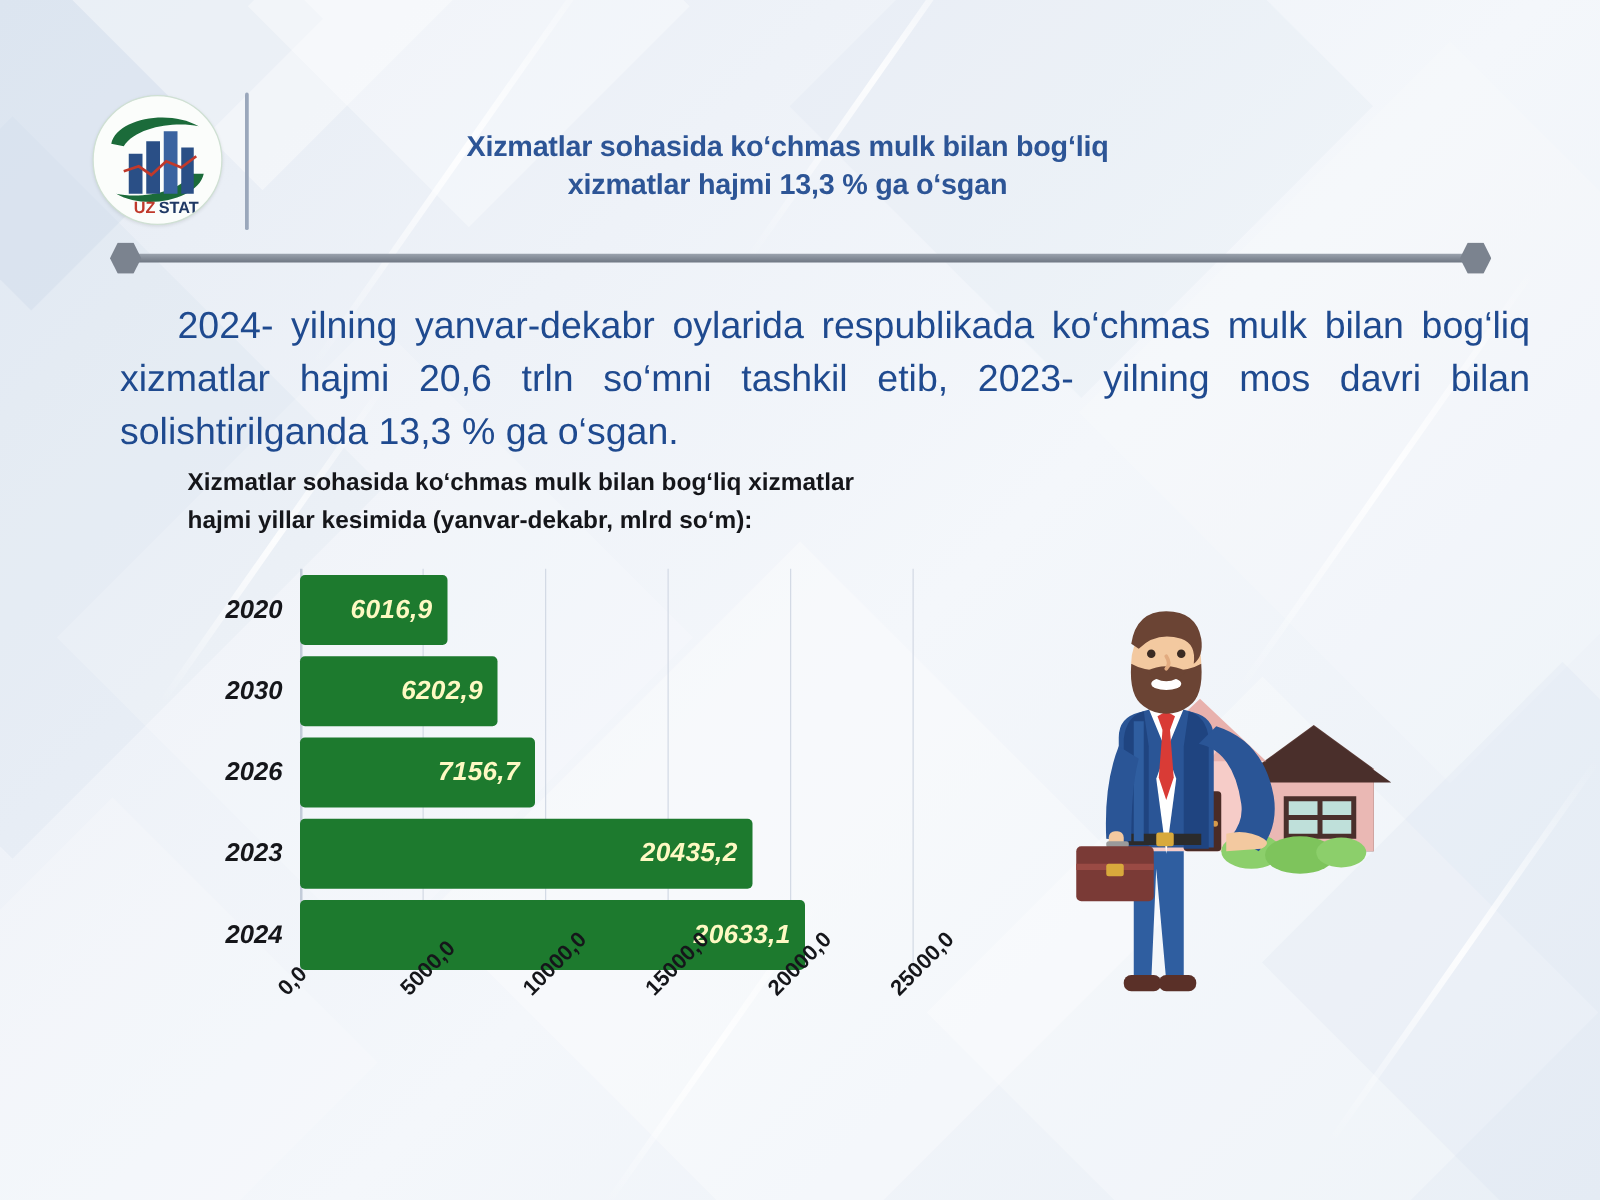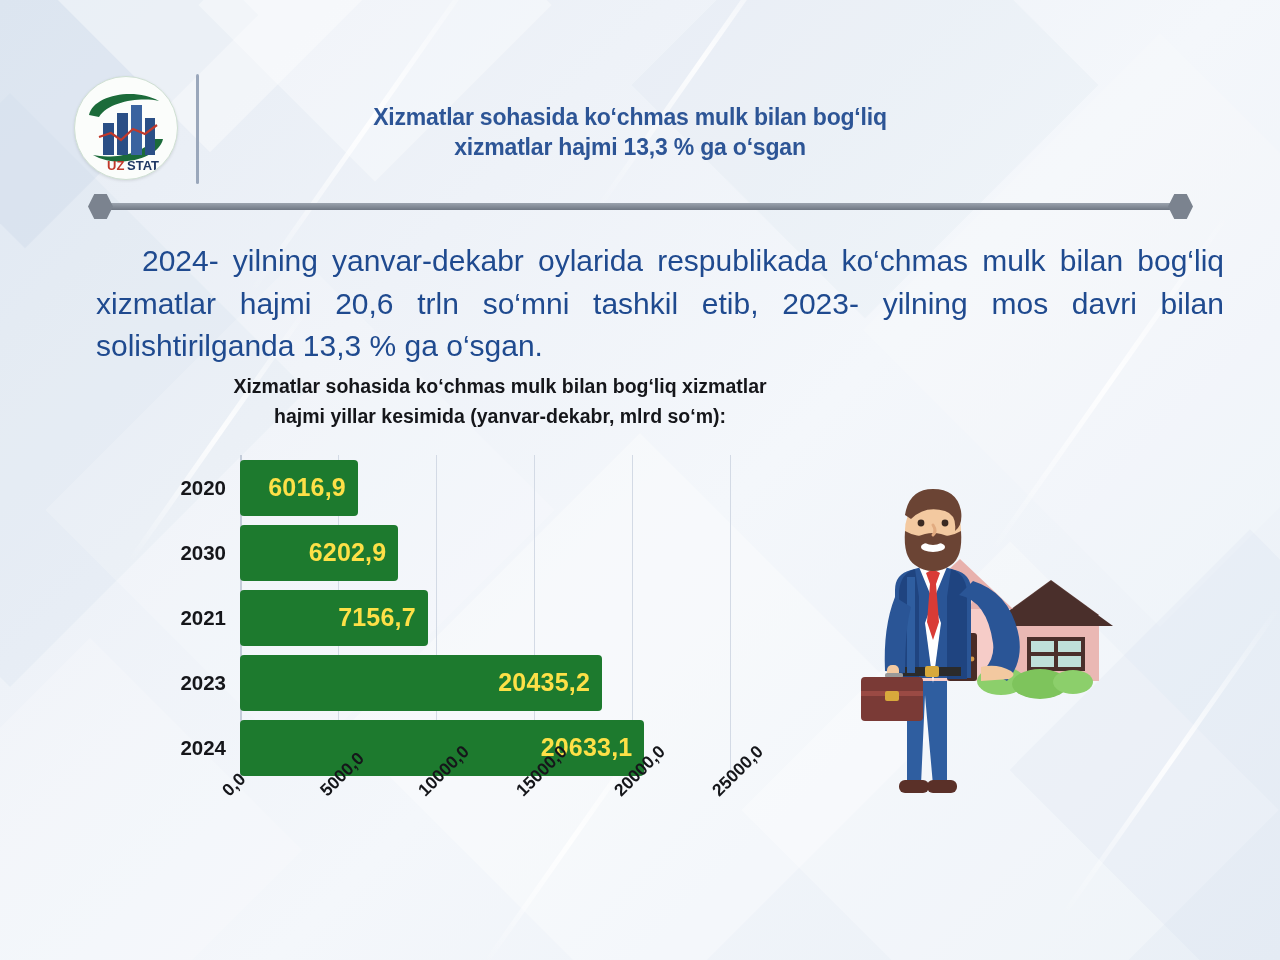--- a/index.html
+++ b/index.html
@@ -32,31 +32,31 @@
   .cap{position:absolute;top:194px;width:25px;height:25px;background:#7b838f;
       clip-path:polygon(25% 0,75% 0,100% 50%,75% 100%,25% 100%,0 50%);}
   .cap.l{left:88px;} .cap.r{left:1168px;}
 
   
   .para{position:absolute;left:96px;top:240px;width:1128px;color:#1f4a8f;
       font-size:30px;line-height:1.42;text-align:justify;text-indent:46px;
       text-align-last:left;}
 
   
-  .chart-title{position:absolute;left:150px;top:372px;width:700px;text-align:center;
+  .chart-title{position:absolute;left:150px;top:372px;width:700px;text-align:left;
       color:#15161a;font-size:19.5px;font-weight:bold;line-height:1.52;}
 
-  .plot{position:absolute;left:240px;top:455px;width:490px;height:325px;}
+  .plot{position:absolute;left:240px;top:455px;width:490px;height:325px;font-style:italic;}
   .gridline{position:absolute;top:0;width:1px;height:325px;background:#d3dae5;}
   .axis-y{position:absolute;left:0;top:0;width:2px;height:325px;background:#c3ccd9;}
 
   .row{position:absolute;left:0;height:56px;}
   .bar{height:100%;background:#1d7a2e;border-radius:4px;display:flex;
        align-items:center;justify-content:flex-end;box-sizing:border-box;padding-right:12px;}
-  .bar-label{color:#fde047;font-size:25px;font-weight:bold;white-space:nowrap;letter-spacing:.2px;}
+  .bar-label{color:#fef9c3;font-size:21px;font-weight:bold;white-space:nowrap;letter-spacing:.2px;}
   .ylab{position:absolute;right:100%;margin-right:14px;top:50%;transform:translateY(-50%);
       color:#15161a;font-size:20.5px;font-weight:bold;white-space:nowrap;}
 
   .xtick{position:absolute;top:786px;color:#15161a;font-size:17.5px;font-weight:bold;
       white-space:nowrap;transform:rotate(-45deg);transform-origin:left top;}
 
   
   .illus{position:absolute;left:855px;top:485px;width:300px;height:325px;}
 </style>
 </head>
@@ -128,21 +128,21 @@
         <span class="bar-label">6016,9</span>
       </div>
     </div>
     <div class="row" style="top: 69.5px; width: 158.39px;">
       <div class="ylab">2030</div>
       <div class="bar" style="background: rgb(29, 122, 46);">
         <span class="bar-label">6202,9</span>
       </div>
     </div>
     <div class="row" style="top: 134.5px; width: 187.801px;">
-      <div class="ylab">2021</div>
+      <div class="ylab">2026</div>
       <div class="bar" style="background: rgb(29, 122, 46);">
         <span class="bar-label">7156,7</span>
       </div>
     </div>
     <div class="row" style="top: 199.5px; width: 362px;">
       <div class="ylab">2023</div>
       <div class="bar" style="background: rgb(29, 122, 46);">
         <span class="bar-label">20435,2</span>
       </div>
     </div>

